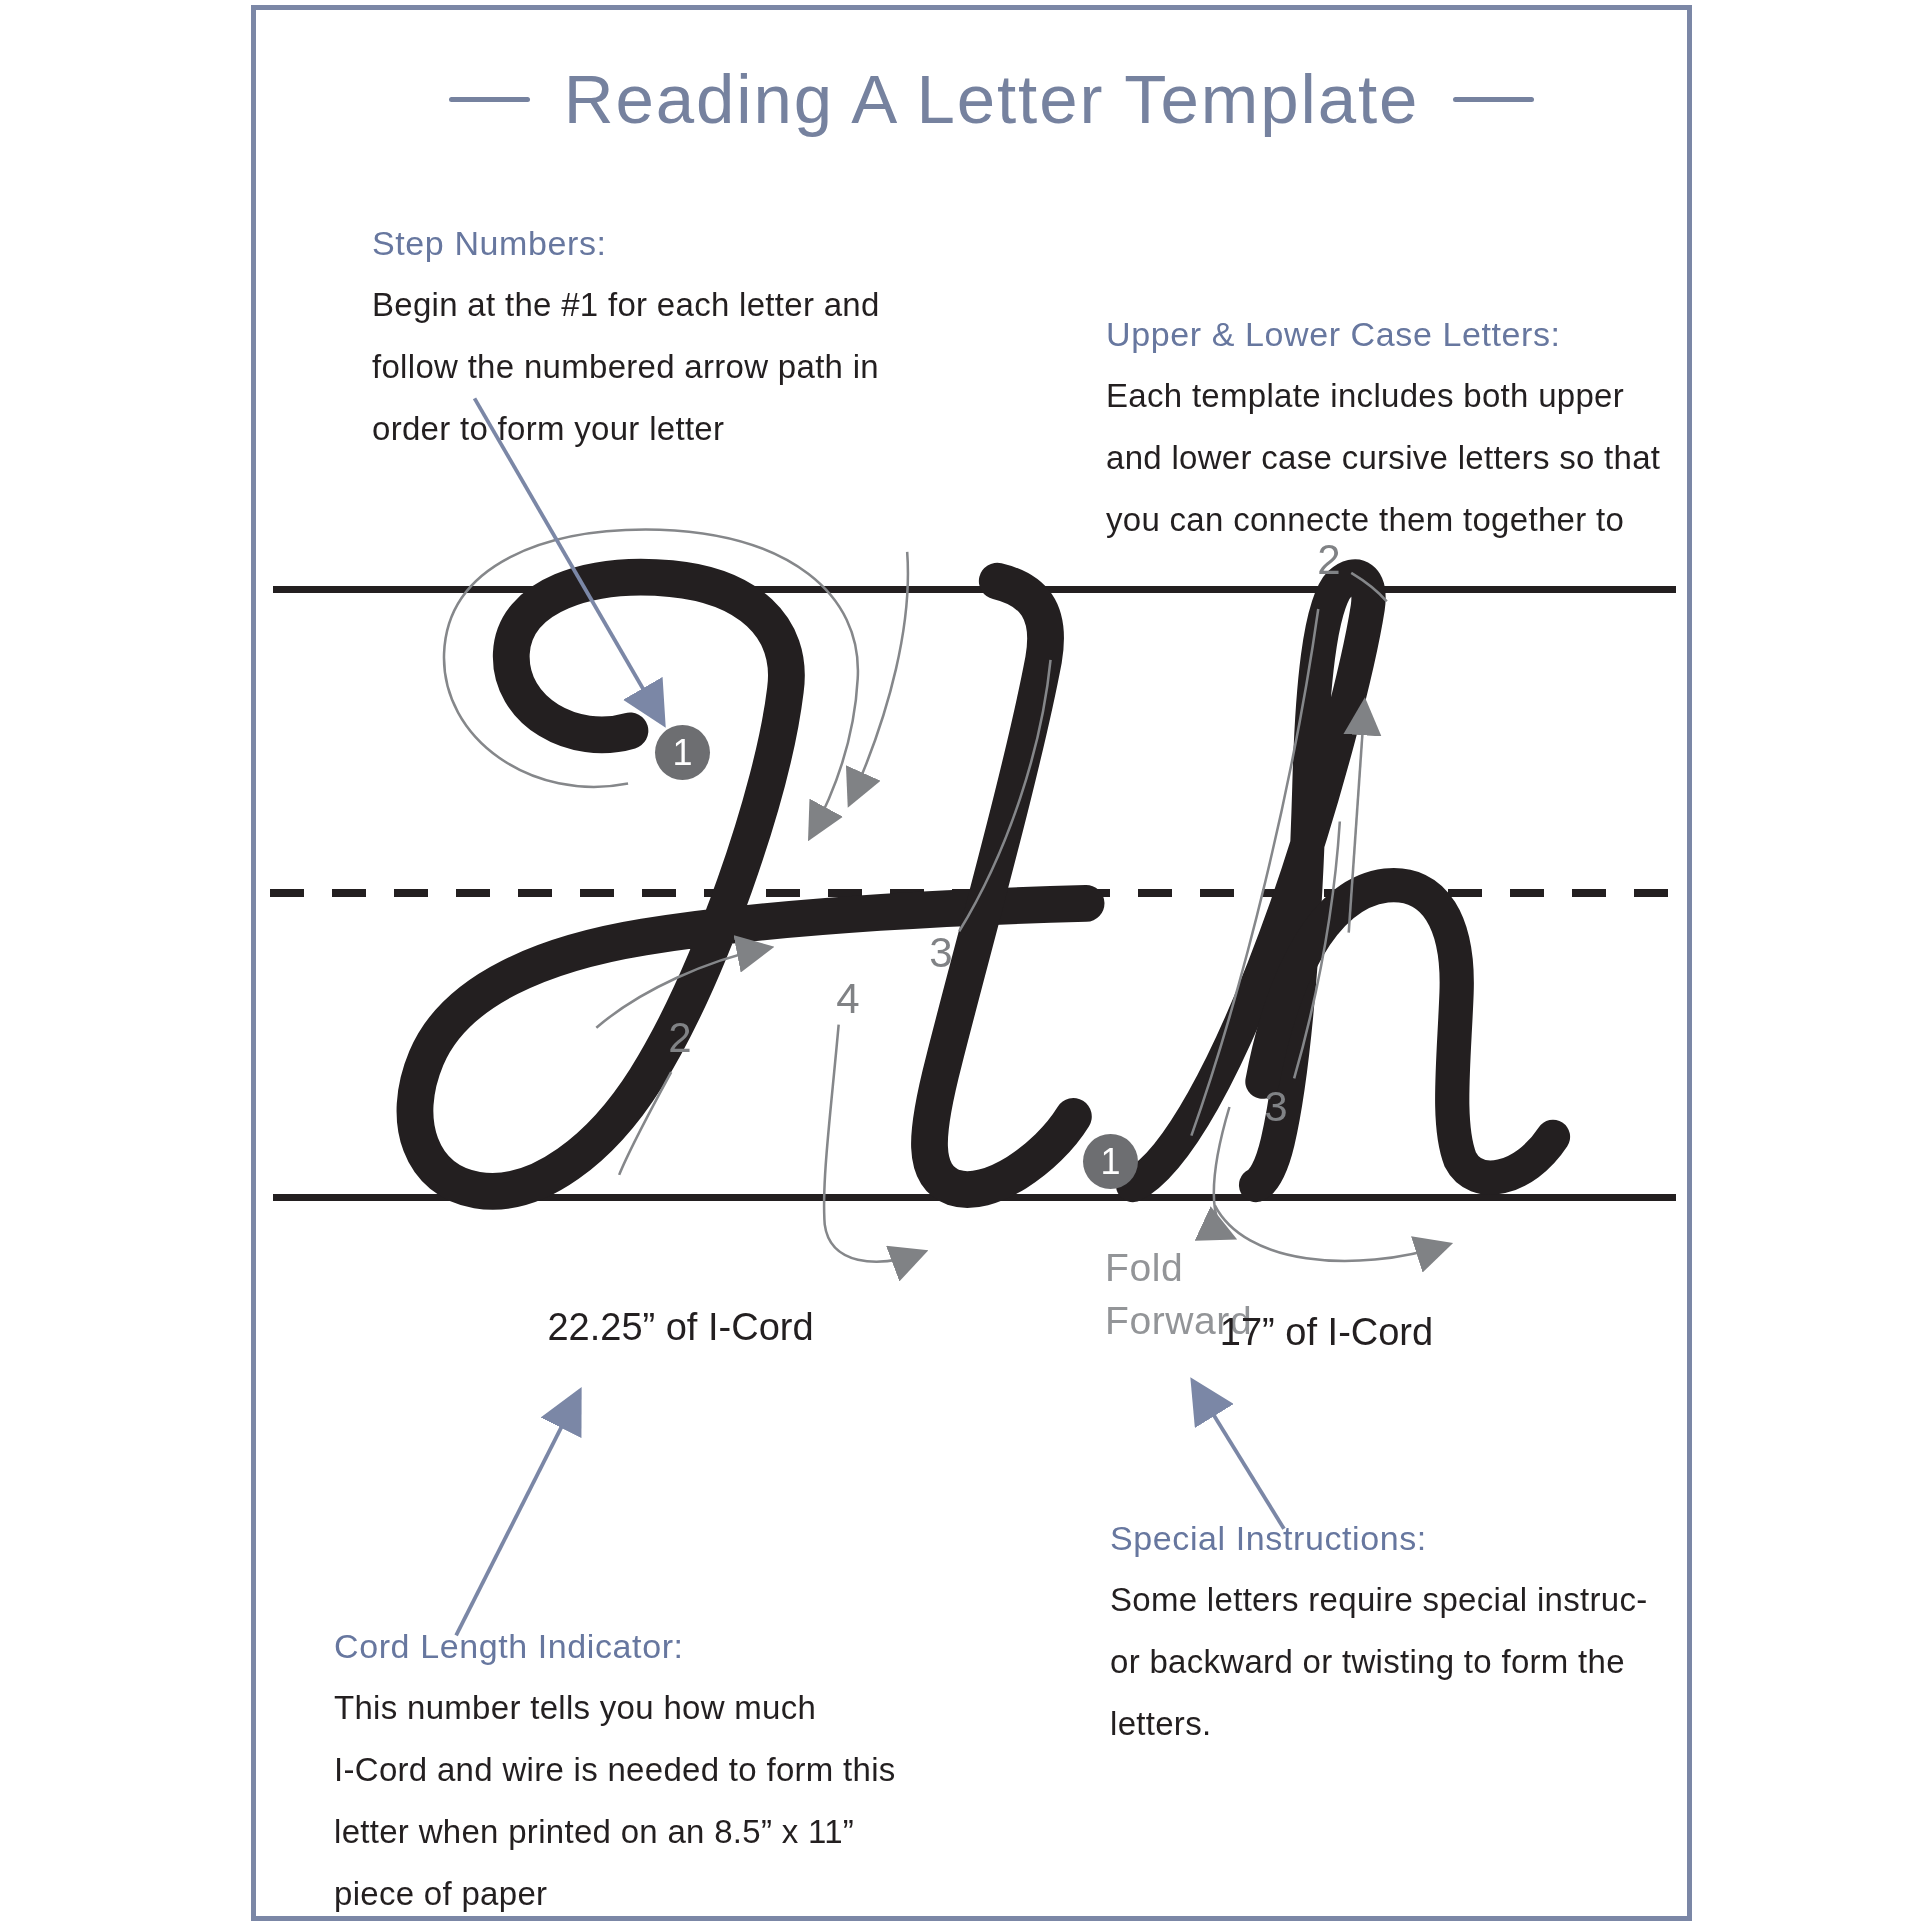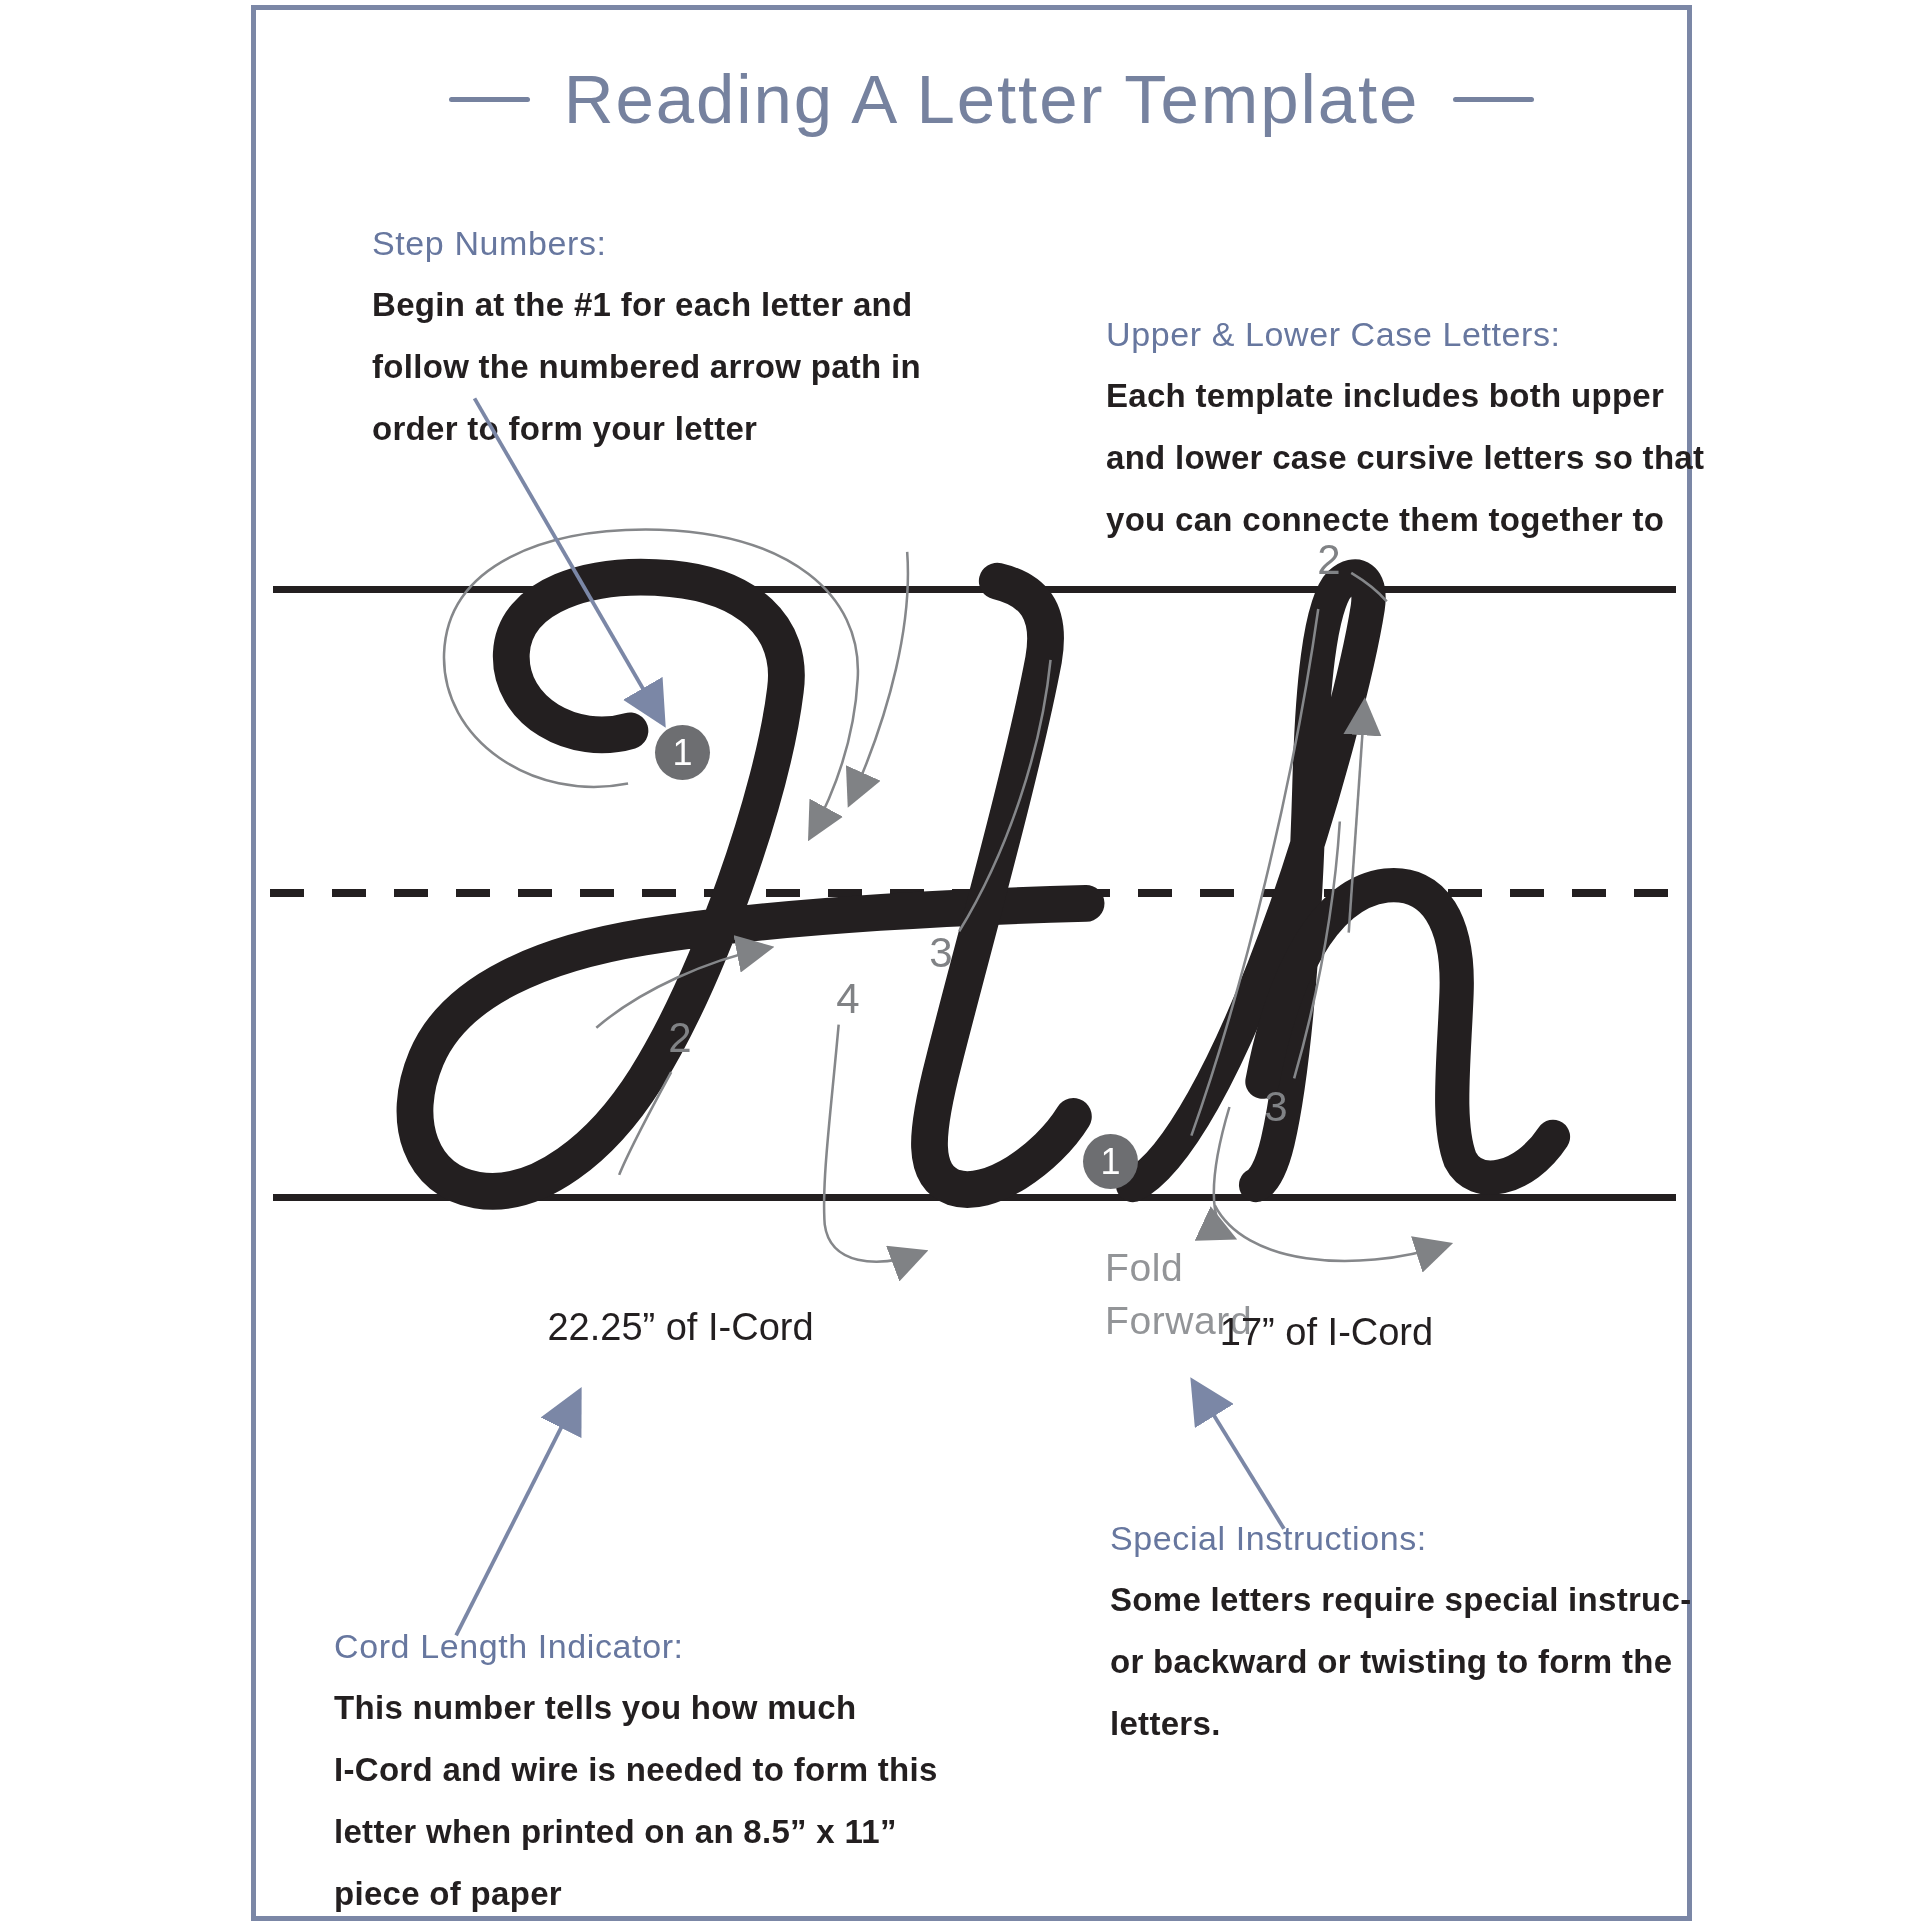--- a/index.html
+++ b/index.html
@@ -6,21 +6,21 @@
   body{width:1926px;height:1926px;position:relative;overflow:hidden;
        font-family:"Liberation Sans",sans-serif;color:#231f20;}
   .frame{position:absolute;left:251px;top:5px;width:1441px;height:1916px;
          border:5px solid #7b87a6;box-sizing:border-box;background:#ffffff;}
   .title-row{position:absolute;left:251px;top:58px;width:1441px;height:82px;
              display:flex;align-items:center;justify-content:center;gap:34px;padding-left:20px;}
   .title{font-size:69px;font-weight:300;color:#76829f;letter-spacing:1.9px;white-space:nowrap;}
   .orn{width:81px;height:5px;border-radius:3.2px;background:#76829f;}
   .block{position:absolute;}
   .block .hd{font-size:34px;line-height:62px;color:#67779f;letter-spacing:0.6px;white-space:nowrap;font-weight:300;}
-  .block .ln{font-size:33px;line-height:62px;color:#231f20;letter-spacing:0.3px;white-space:nowrap;font-weight:700;}
+  .block .ln{font-size:33px;line-height:62px;color:#231f20;letter-spacing:0.3px;white-space:nowrap;font-weight:400;}
   .gline{position:absolute;background:#231f20;}
   .dline{position:absolute;height:7.6px;
          background:repeating-linear-gradient(90deg,#231f20 0 34px,transparent 34px 62px);}
   .svg-overlay{position:absolute;left:0;top:0;}
   .step-circle{position:absolute;width:55px;height:55px;border-radius:50%;background:#6d6e71;
                color:#ffffff;font-size:36px;font-weight:300;display:flex;align-items:center;justify-content:center;}
   .num{position:absolute;transform:translate(-50%,-50%);font-size:42px;font-weight:300;
        color:#808285;white-space:nowrap;}
   .fold{position:absolute;font-size:39px;line-height:53px;color:#939598;letter-spacing:0.6px;font-weight:300;}
   .cord{position:absolute;font-size:38px;font-weight:400;color:#231f20;text-align:center;white-space:nowrap;}

